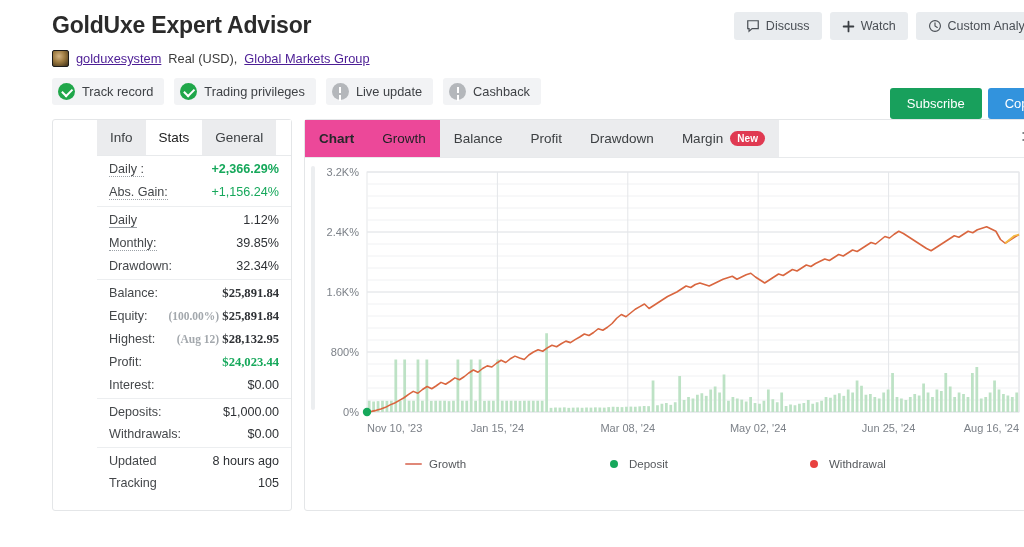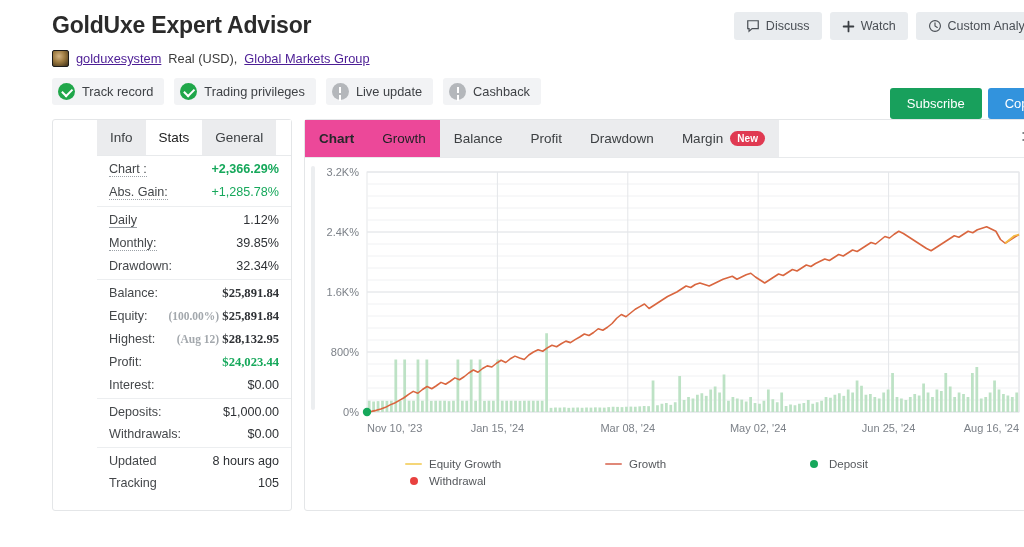--- a/index.html
+++ b/index.html
@@ -204,26 +204,26 @@
 
     <div class="panel left-panel">
       <div class="tabbar">
         <div class="tab">Info</div>
         <div class="tab active">Stats</div>
         <div class="tab">General</div>
       </div>
 
       <div class="stat-group">
         <div class="stat-row">
-          <span class="stat-label dotted">Chart :</span>
+          <span class="stat-label dotted">Daily :</span>
           <span class="stat-val green">+2,366.29%</span>
         </div>
         <div class="stat-row">
           <span class="stat-label dotted">Abs. Gain:</span>
-          <span class="stat-val green-n">+1,285.78%</span>
+          <span class="stat-val green-n">+1,156.24%</span>
         </div>
       </div>
 
       <div class="stat-group">
         <div class="stat-row">
           <span class="stat-label solid">Daily</span>
           <span class="stat-val">1.12%</span>
         </div>
         <div class="stat-row">
           <span class="stat-label dotted">Monthly:</span>
@@ -499,24 +499,20 @@
               <rect x="710.3629931972789" y="234.5" width="2.749931972789115" height="19.5" fill="#b9e0c2" opacity="0.95"></rect>
             </g>
             <path d="M62.00 254.00 L66.62 253.40 L71.25 252.35 L75.87 251.00 L80.50 249.35 L85.12 246.88 L89.74 245.00 L94.37 242.38 L98.99 239.75 L103.62 236.38 L108.24 233.38 L112.87 235.25 L117.49 231.50 L122.11 228.50 L126.74 230.75 L131.36 227.75 L135.99 224.38 L140.61 226.25 L145.23 223.25 L149.86 219.88 L154.48 221.75 L159.11 218.75 L163.73 215.00 L168.35 212.00 L172.98 214.25 L177.60 210.50 L182.23 207.88 L186.85 209.00 L191.48 205.25 L196.10 202.25 L200.72 204.50 L205.35 200.75 L209.97 198.13 L214.60 200.00 L219.22 201.50 L223.84 197.00 L228.47 194.00 L233.09 191.75 L237.72 193.25 L242.34 189.88 L246.96 187.25 L251.59 188.75 L256.21 185.75 L260.84 183.13 L265.46 184.63 L270.09 181.63 L274.71 179.00 L279.33 176.00 L283.96 177.50 L288.58 174.50 L293.21 170.75 L297.83 172.25 L302.45 169.25 L307.08 165.50 L311.70 160.25 L316.33 156.50 L320.95 158.75 L325.57 155.00 L330.20 151.25 L334.82 148.63 L339.45 146.00 L344.07 150.50 L348.70 147.50 L353.32 144.50 L357.94 141.50 L362.57 138.50 L367.19 136.25 L371.82 134.00 L376.44 131.00 L381.06 128.00 L385.69 129.50 L390.31 126.50 L394.94 125.00 L399.56 126.50 L404.18 128.00 L408.81 125.75 L413.43 123.50 L418.06 121.25 L422.68 119.75 L427.30 118.25 L431.93 121.25 L436.55 119.00 L441.18 116.75 L445.80 115.25 L450.43 119.00 L455.05 122.00 L459.67 125.00 L464.30 122.00 L468.92 119.00 L473.55 116.00 L478.17 117.50 L482.79 114.50 L487.42 111.50 L492.04 113.00 L496.67 110.00 L501.29 107.00 L505.91 108.50 L510.54 105.50 L515.16 103.25 L519.79 101.00 L524.41 102.50 L529.04 99.50 L533.66 96.50 L538.28 98.00 L542.91 95.00 L547.53 92.00 L552.16 93.50 L556.78 90.50 L561.40 87.50 L566.03 84.50 L570.65 86.00 L575.28 82.25 L579.90 78.50 L584.52 80.00 L589.15 76.25 L593.77 73.25 L598.40 75.50 L603.02 78.50 L607.65 81.50 L612.27 84.50 L616.89 87.50 L621.52 90.50 L626.14 92.75 L630.77 89.75 L635.39 86.75 L640.01 83.75 L644.64 80.75 L649.26 77.75 L653.89 79.25 L658.51 76.25 L663.13 73.25 L667.76 74.75 L672.38 71.75 L677.01 70.25 L681.63 68.75 L686.26 71.00 L690.88 73.25 L695.50 81.50 L700.13 85.25 L704.75 82.25 L709.38 79.25 L714.00 76.55 " fill="none" stroke="#d9663f" stroke-width="1.6" stroke-linejoin="round"></path>
             <path d="M700.13 85.25 L704.75 81.50 L709.38 77.75 L714.00 76.55 " fill="none" stroke="#f5b942" stroke-width="1.8" stroke-linejoin="round"></path>
             <circle cx="62" cy="254" r="4.2" fill="#16a85b"></circle>
           </svg>
 
         <div class="legend">
           <div class="legend-grid">
             <div class="leg-item">
-              <span class="leg-line" style="background:#f5d678"></span>
-              <span>Equity Growth</span>
-            </div>
-            <div class="leg-item">
               <span class="leg-line" style="background:#e08878"></span>
               <span>Growth</span>
             </div>
             <div class="leg-item">
               <span class="leg-dot" style="background:#16a85b"></span>
               <span>Deposit</span>
             </div>
             <div class="leg-item">
               <span class="leg-dot" style="background:#e8413f"></span>
               <span>Withdrawal</span>

